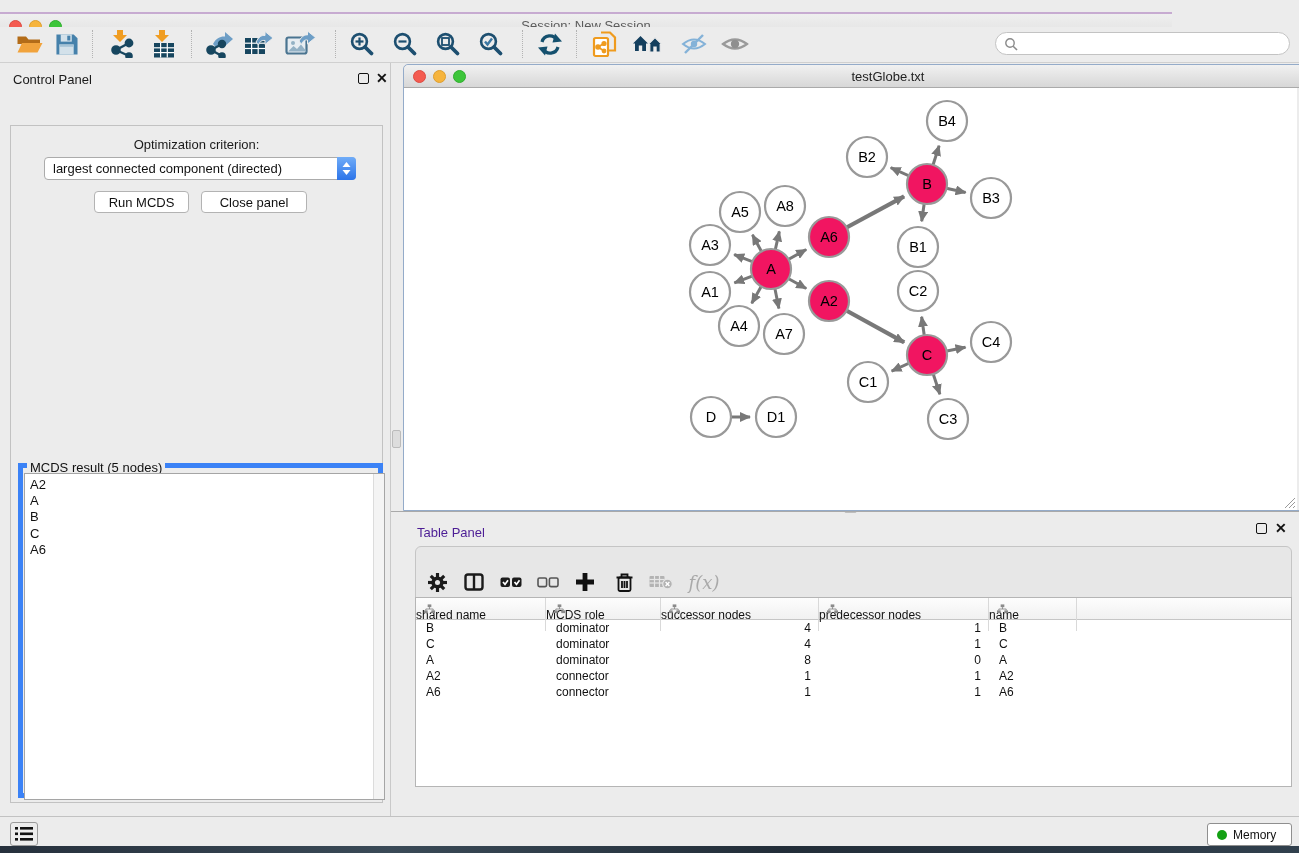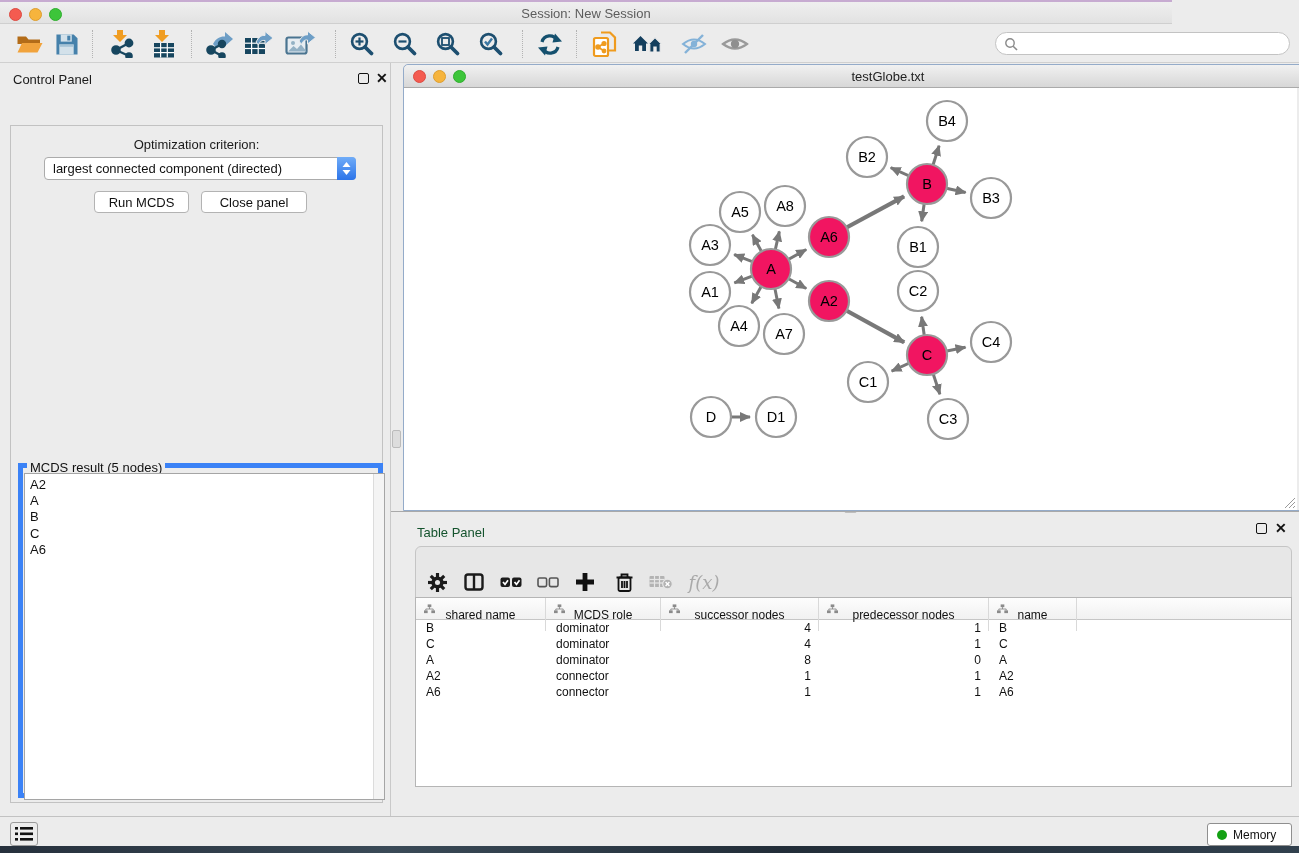--- a/index.html
+++ b/index.html
@@ -1,17 +1,17 @@
 <!DOCTYPE html>
 <html><head>
 <meta charset="utf-8">
 <style>
 *{margin:0;padding:0;box-sizing:border-box}
 html,body{width:1299px;height:853px;overflow:hidden;font-family:"Liberation Sans",sans-serif;background:#ececec;position:relative}
-#titlebar{position:absolute;left:0;top:0;width:1172px;height:24px;background:linear-gradient(#efefef,#e2e2e2);border-top:2px solid #c7abd1;border-bottom:1px solid #cfcfcf}
+#titlebar{position:absolute;left:0;top:12px;width:1172px;height:24px;background:linear-gradient(#efefef,#e2e2e2);border-top:2px solid #c7abd1;border-bottom:1px solid #cfcfcf}
 .tl{position:absolute;width:13px;height:13px;border-radius:50%;top:6px}
 .tl.red{left:9px;background:#f45b50;border:1px solid #dc4b42}
 .tl.yellow{left:29px;background:#f6b43d;border:1px solid #dd9e2f}
 .tl.green{left:49px;background:#3dc53a;border:1px solid #2fae2e}
 #app-title{position:absolute;width:100%;text-align:center;top:4px;font-size:13px;color:#5c5c5c}
 #toolbar{position:absolute;left:0;top:27px;width:1299px;height:36px;background:#ececec;border-bottom:1px solid #d0d0d0}
 .tb-btn{position:absolute;top:1px;width:32px;height:32px;display:flex;align-items:center;justify-content:center}
 .tb-div{position:absolute;top:3px;height:28px;width:1px;border-left:1px dotted #b3b3b3}
 #searchbox{position:absolute;left:995px;top:5px;width:295px;height:23px;background:#fff;border:1px solid #c3c3c3;border-radius:12px;display:flex;align-items:center;padding-left:8px}
 #control-panel{position:absolute;left:0;top:63px;width:391px;height:753px;background:#ececec;border-right:1px solid #c9c9c9}
@@ -46,29 +46,29 @@
 #net-window .tl{width:13px;height:13px;top:5px}
 #net-window .tl.red{left:9px}
 #net-window .tl.yellow{left:29px}
 #net-window .tl.green{left:49px}
 #net-canvas{position:absolute;left:0;top:23px;width:893px;height:422px;background:#fff}
 #resize-grip{position:absolute;right:2px;bottom:2px;width:12px;height:12px}
 #v-splitter-handle{position:absolute;left:392px;top:430px;width:9px;height:18px;background:#ddd;border:1px solid #bbb;border-radius:2px}
 #mdi-bottom-line{position:absolute;left:391px;top:511px;width:908px;height:1px;background:#a9a9a9}
 #h-splitter-handle{position:absolute;left:844px;top:512px;width:13px;height:8px;background:#d8d8d8;border:1px solid #bfbfbf;border-radius:2px}
 #table-panel{position:absolute;left:391px;top:513px;width:908px;height:303px;background:#ececec}
-#tp-title{position:absolute;left:26px;top:12px;font-size:13px;color:#14532d}
+#tp-title{position:absolute;left:26px;top:12px;font-size:13px;color:#4c1d95}
 #tp-float{left:865px}
 #tp-close{left:884px}
 #tp-inner{position:absolute;left:24px;top:33px;width:877px;height:241px;background:#e7e7e7;border:1px solid #c5c5c5;border-radius:6px 6px 0 0}
 #tp-toolbar{position:absolute;left:0;top:0;width:100%;height:50px;display:flex;align-items:flex-end}
 .tp-ic{display:flex;align-items:center;justify-content:center;width:30px;height:30px}
 #tbl{position:absolute;left:-1px;top:50px;width:877px;height:190px;background:#fff;border:1px solid #b5b5b5}
 #tbl-head{position:absolute;left:0;top:0;width:100%;height:22px;background:linear-gradient(#fdfdfd,#f1f1f1);border-bottom:1px solid #c6c6c6;display:flex}
-.th{position:relative;height:33px;display:flex;align-items:center;justify-content:center;font-size:12px;color:#111;border-right:1px solid #d9d9d9}
+.th{position:relative;height:33px;display:flex;align-items:center;justify-content:flex-start;font-size:12px;color:#111;border-right:1px solid #d9d9d9}
 .th .tree-ic{position:absolute;left:8px;top:6px}
 #tbl-rows{position:absolute;left:0;top:22px;width:100%;font-size:12px;color:#111}
 .tr{position:absolute;left:0;width:100%;height:16px;display:flex}
 .td{height:16px;line-height:16px;white-space:nowrap;overflow:hidden}
 .td.num{text-align:right;padding-right:8px}
 .td.txt{padding-left:10px}
 #bottom-tabs{left:264px;top:276px}
 #statusbar{position:absolute;left:0;top:816px;width:1299px;height:30px;background:#ececec;border-top:1px solid #c2c2c2}
 #list-btn{position:absolute;left:10px;top:5px;width:28px;height:24px;background:#ececec;border:1px solid #9a9a9a;border-radius:3px;display:flex;align-items:center;justify-content:center}
 #memory-btn{position:absolute;left:1207px;top:6px;width:85px;height:23px;background:#fff;border:1px solid #8f8f8f;border-radius:3px;display:flex;align-items:center;font-size:12px;color:#111;padding-left:9px;gap:6px}

